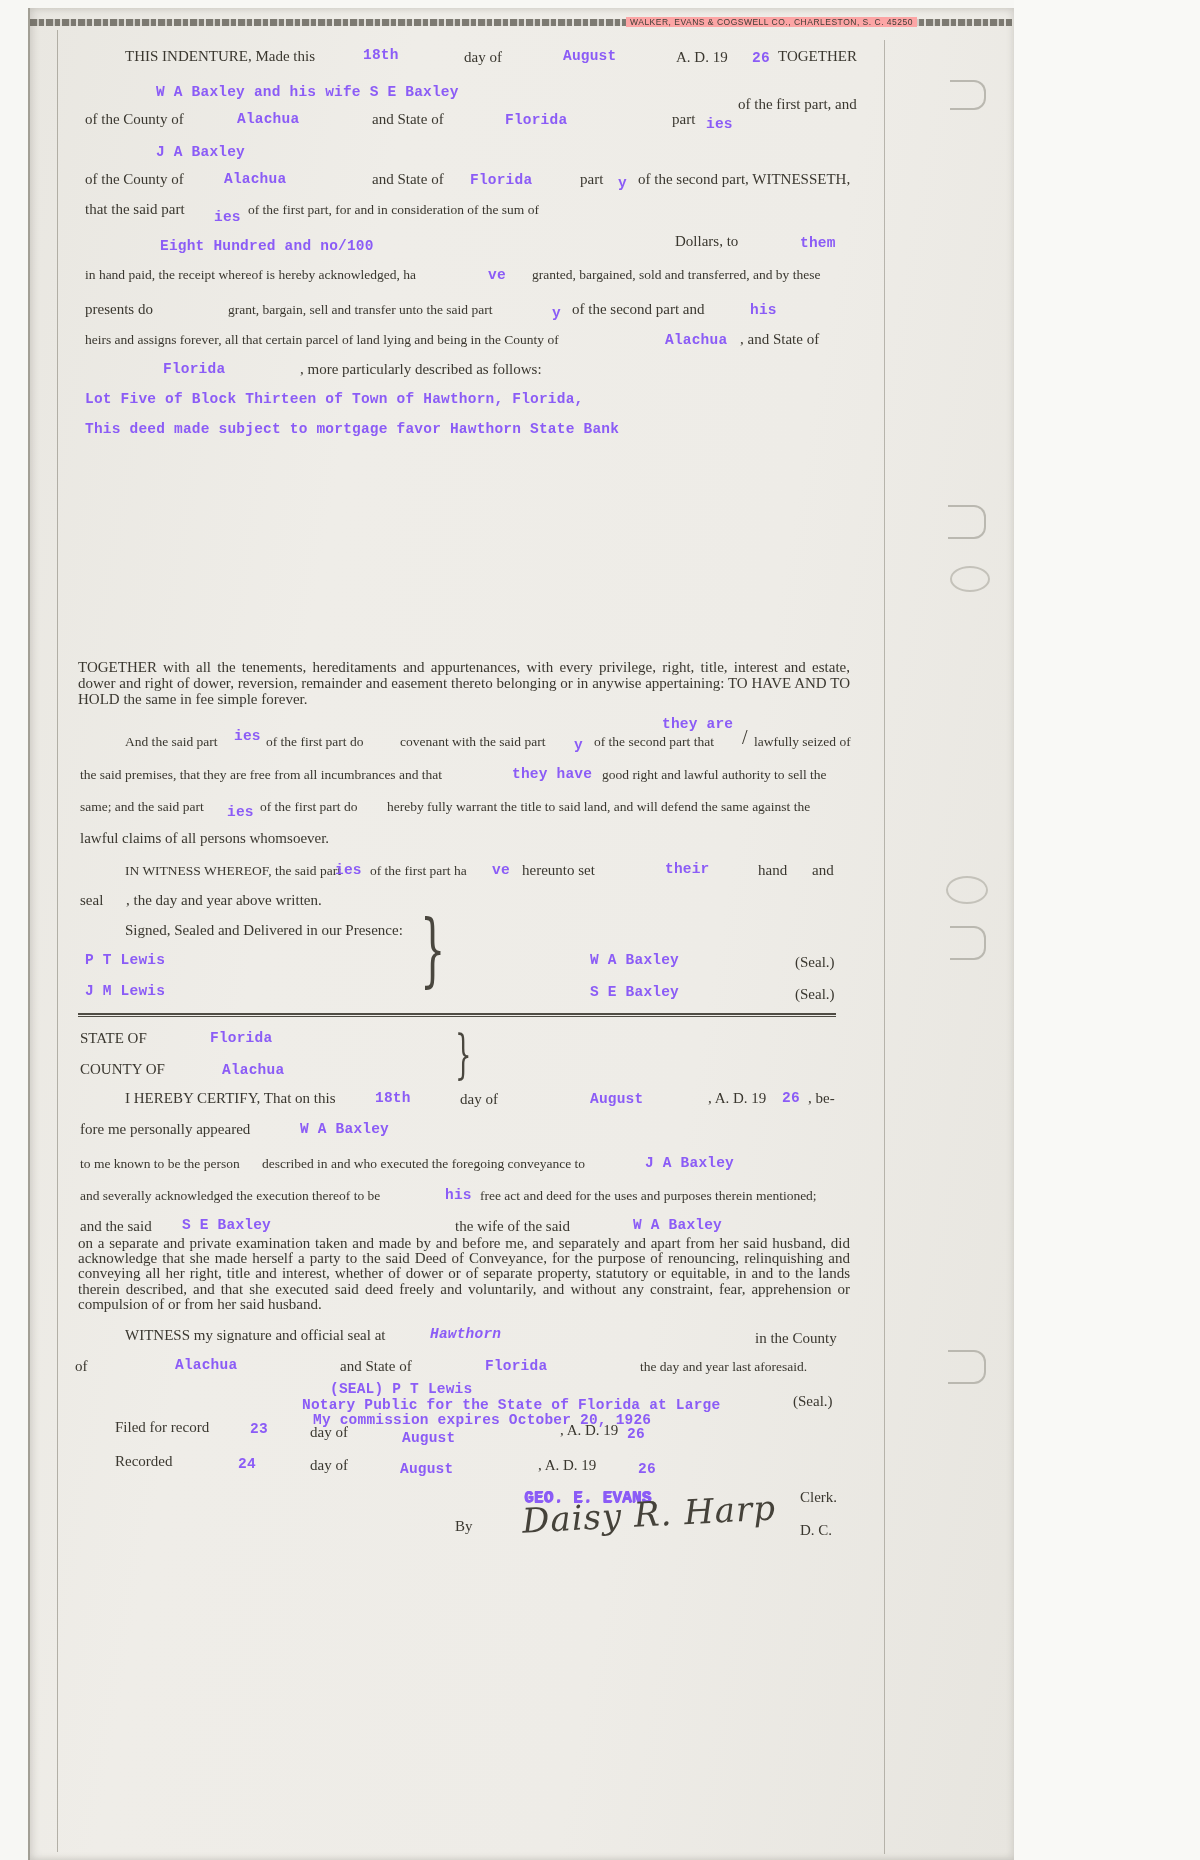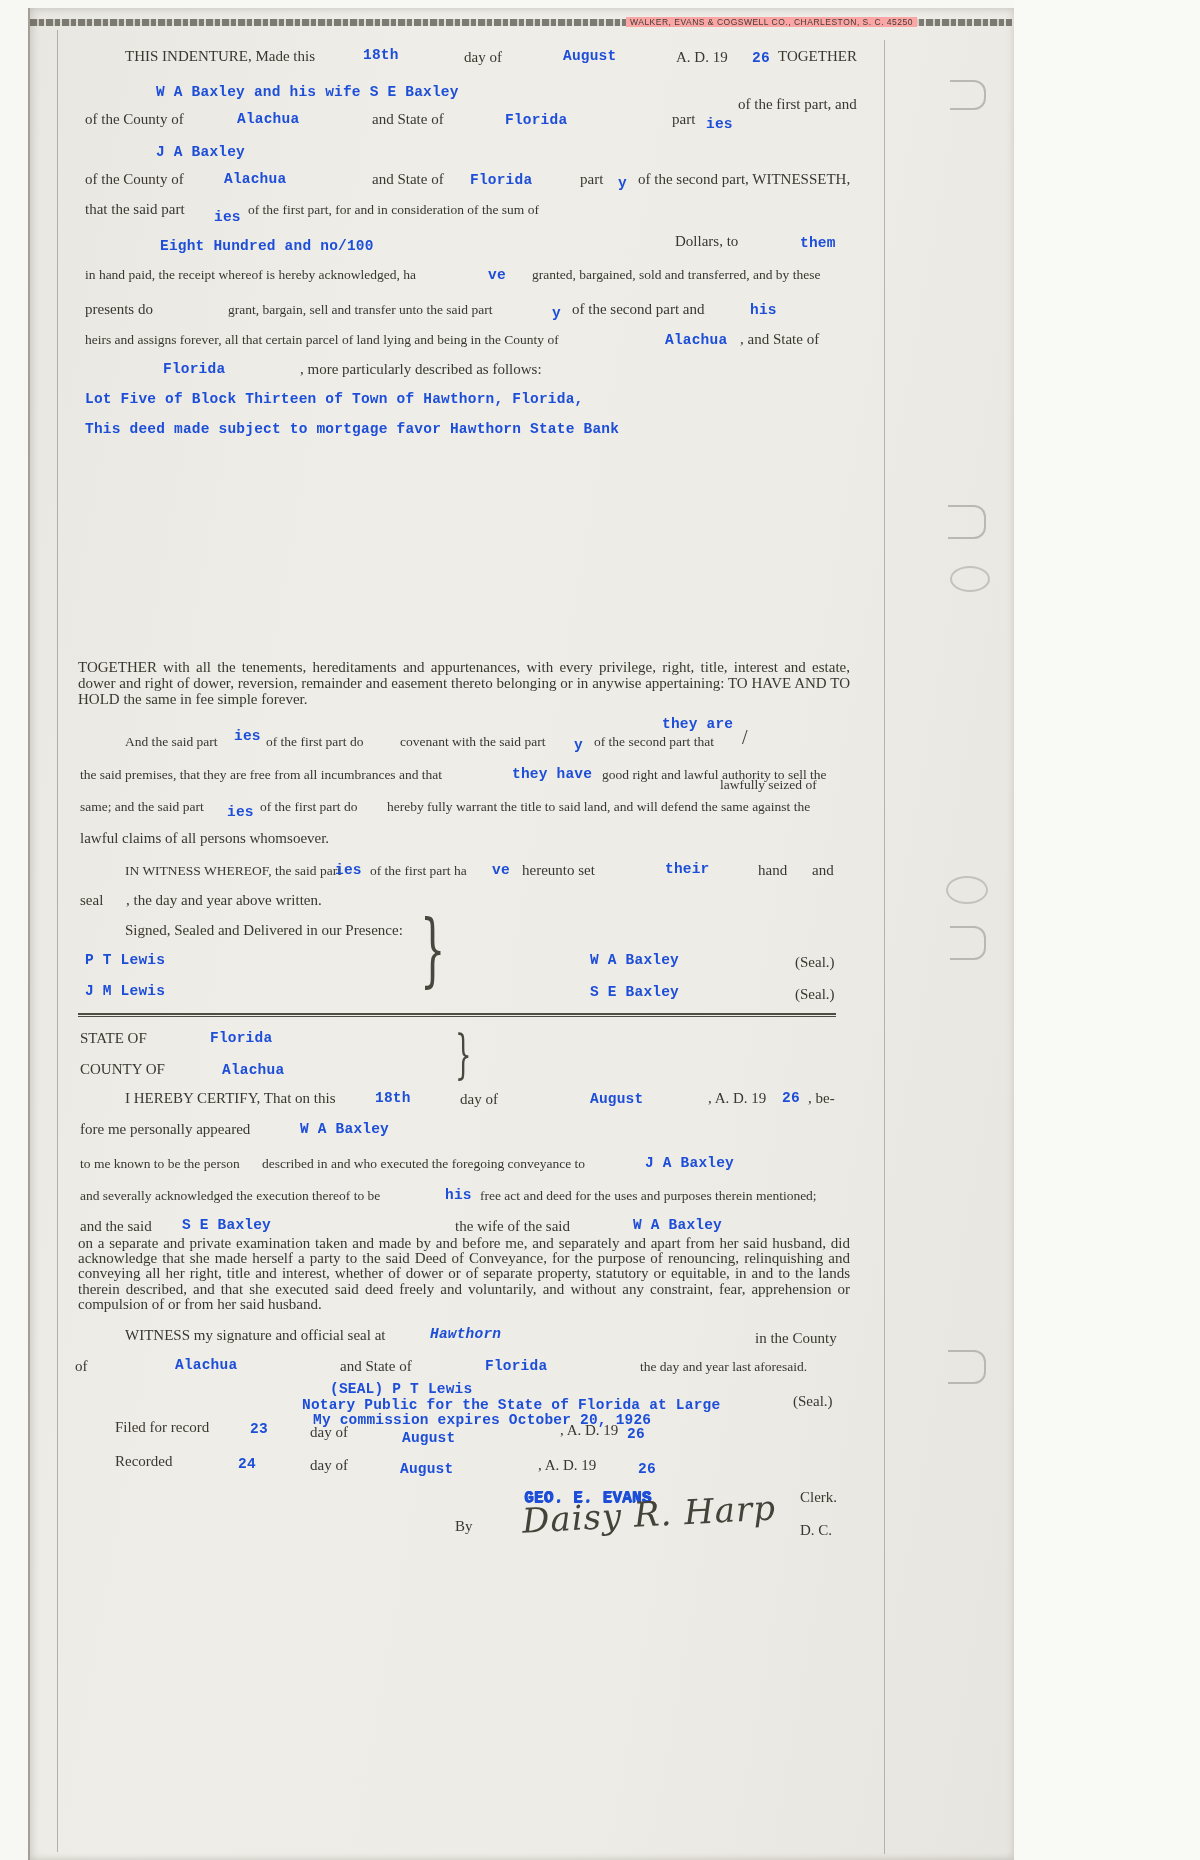--- a/index.html
+++ b/index.html
@@ -11,21 +11,21 @@
     overflow:hidden;
   }
   .paper {
     position:absolute; left:28px; top:8px; width:986px; height:1852px;
     background:linear-gradient(100deg,#e9e7e1 0%, #efede8 30%, #eeece7 65%, #e7e5df 100%);
     box-shadow: inset 4px 0 8px rgba(60,58,50,.18), inset -3px 0 6px rgba(60,58,50,.08);
   }
   .seg { position:absolute; white-space:nowrap; }
   .pr  { font-family:"Liberation Serif", serif; font-size:15px; color:#3a372f; }
   .sm  { font-size:13.5px; }
-  .ty  { font-family:"Liberation Mono","DejaVu Sans Mono",monospace; font-size:14.5px; font-weight:700; color:#1d4ed8; letter-spacing:.2px; }
+  .ty  { font-family:"Liberation Mono","DejaVu Sans Mono",monospace; font-size:14.5px; font-weight:700; color:#8b5cf6; letter-spacing:.2px; }
   .para {
     position:absolute; font-family:"Liberation Serif", serif; font-size:15px;
     color:#3a372f; text-align:justify;
   }
   .brace {
     position:absolute; font-family:"DejaVu Serif", serif; color:#4a473f;
     transform:scaleX(.5); transform-origin:left center; line-height:1;
   }
   .rule-v { position:absolute; width:1px; background:#8a877c; }
   .divider { position:absolute; border-top:2px solid #4f4c44; border-bottom:1px solid #4f4c44; height:4px; }
@@ -126,21 +126,21 @@
 <div class="para" style="left:78px; top:660px; width:772px; line-height:15.8px;">TOGETHER with all the tenements, hereditaments and appurtenances, with every privilege, right, title, interest and estate, dower and right of dower, reversion, remainder and easement thereto belonging or in anywise appertaining:  TO HAVE AND TO HOLD the same in fee simple forever.</div>
 
 <span class="seg pr sm" style="left:125px; top:734px;">And the said part</span>
 <span class="seg ty" style="left:234px; top:728px;">ies</span>
 <span class="seg pr sm" style="left:266px; top:734px;">of the first part do</span>
 <span class="seg pr sm" style="left:400px; top:734px;">covenant with the said part</span>
 <span class="seg ty" style="left:574px; top:737px;">y</span>
 <span class="seg pr sm" style="left:594px; top:734px;">of the second part that</span>
 <span class="seg ty" style="left:662px; top:716px;">they are</span>
 <span class="seg pr" style="left:742px; top:726px; font-size:20px;">/</span>
-<span class="seg pr sm" style="left:720px; top:734px;margin-top:43px;">lawfully seized of</span>
+<span class="seg pr sm" style="left:754px; top:734px;">lawfully seized of</span>
 
 <span class="seg pr sm" style="left:80px; top:767px;">the said premises, that they are free from all incumbrances and that</span>
 <span class="seg ty" style="left:512px; top:766px;">they have</span>
 <span class="seg pr sm" style="left:602px; top:767px;">good right and lawful authority to sell the</span>
 
 <span class="seg pr sm" style="left:80px; top:799px;">same; and the said part</span>
 <span class="seg ty" style="left:227px; top:804px;">ies</span>
 <span class="seg pr sm" style="left:260px; top:799px;">of the first part do</span>
 <span class="seg pr sm" style="left:387px; top:799px;">hereby fully warrant the title to said land, and will defend the same against the</span>
 

